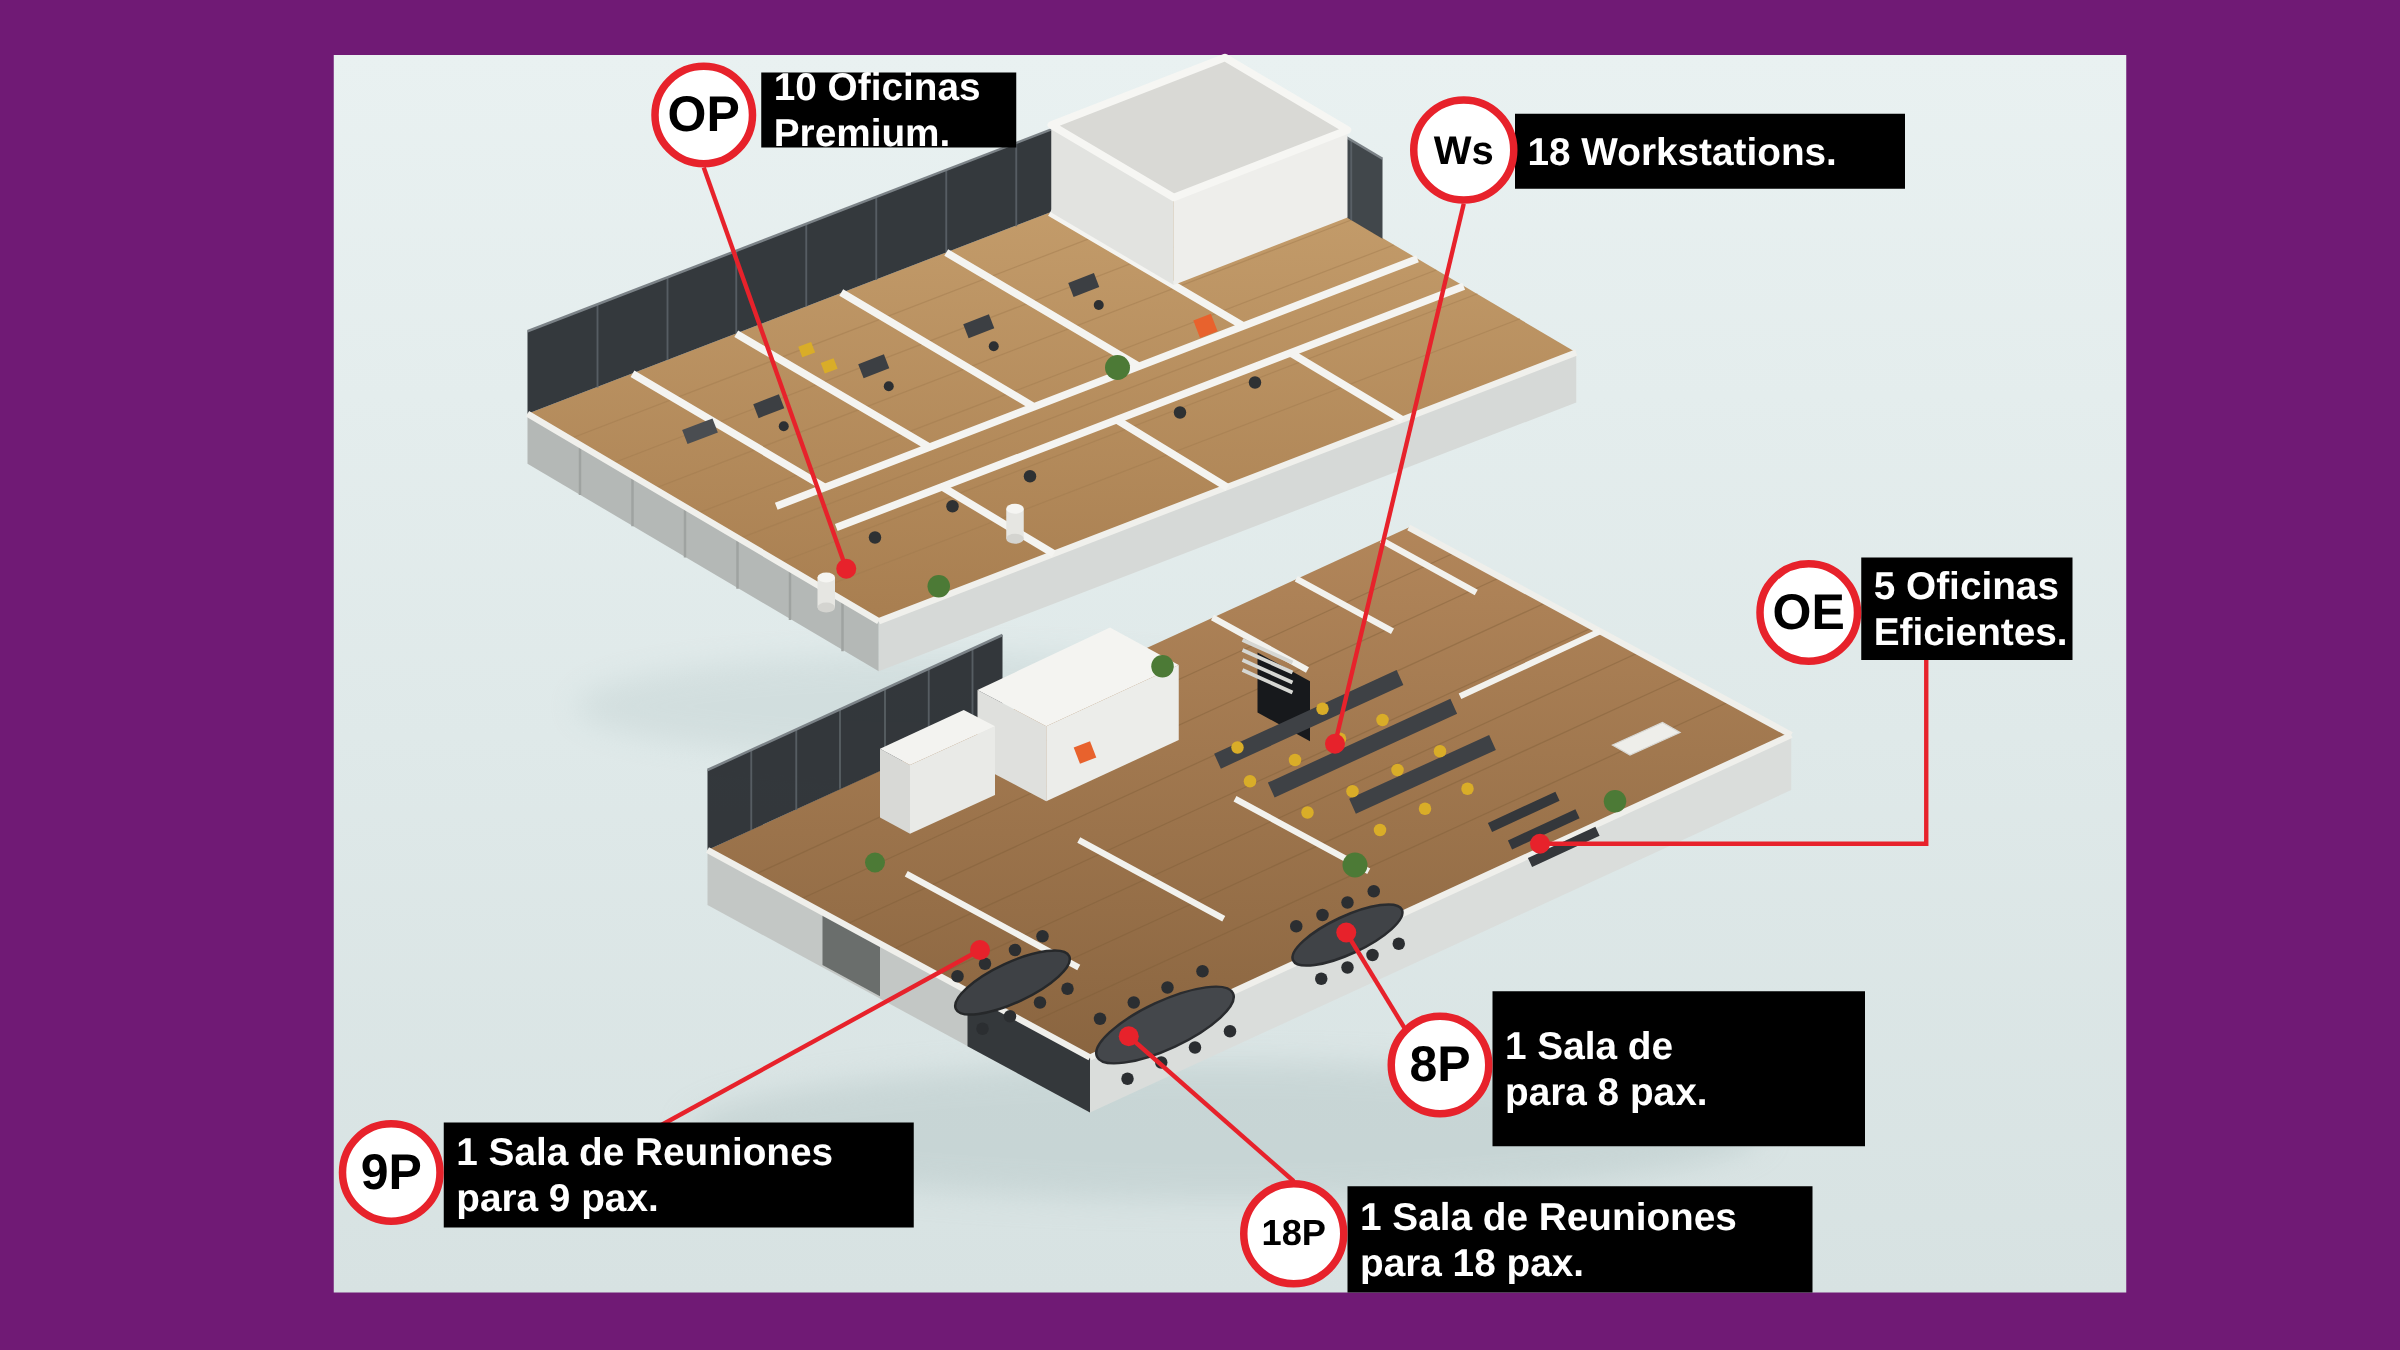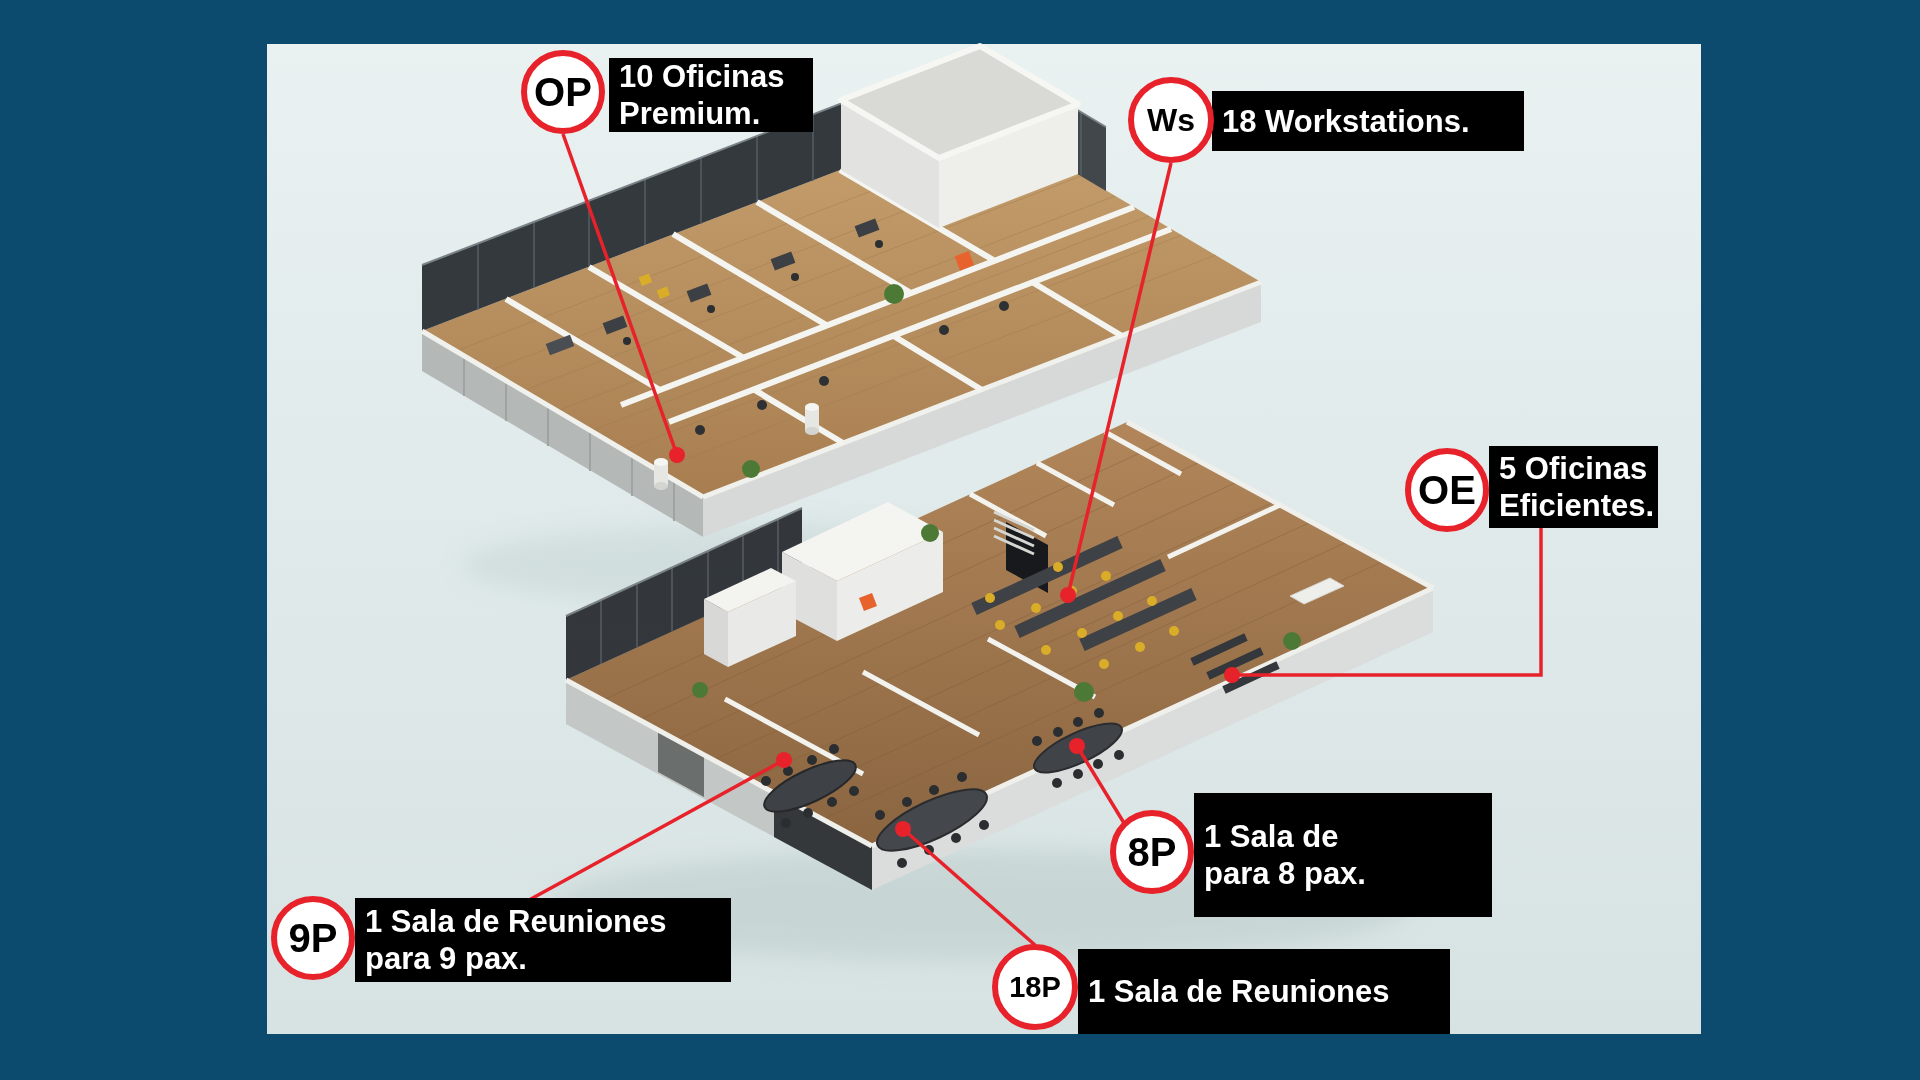--- a/index.html
+++ b/index.html
@@ -4,21 +4,21 @@
 <style>
   :root{
     --accent:#e7222b;
     --label_bg:#000000;
     --label_text:#ffffff;
     --badge_bg:#ffffff;
     --badge_text:#000000;
   }
   html,body{margin:0;padding:0;background:#ffffff;}
   body{font-family:"Liberation Sans",sans-serif;}
-  .stage{position:relative;width:1920px;height:1080px;overflow:hidden;background:#0c4a6e;}
+  .stage{position:relative;width:1920px;height:1080px;overflow:hidden;background:#701a75;}
   .panel{position:absolute;left:267px;top:44px;width:1434px;height:990px;
          background:linear-gradient(180deg,#e9f1f1 0%,#dfe9e9 55%,#d7e2e2 100%);}
   svg.scene{position:absolute;left:0;top:0;width:1920px;height:1080px;}
   .callout{position:absolute;left:0;top:0;width:0;height:0;}
   .badge{position:absolute;border-radius:50%;background:var(--badge_bg);
          border:6px solid var(--accent);color:var(--badge_text);
          display:flex;align-items:center;justify-content:center;
          font-weight:bold;box-sizing:border-box;z-index:3;}
   .badge.b84{width:84px;height:84px;font-size:40px;}
   .badge.b86{width:86px;height:86px;font-size:32px;}
@@ -218,21 +218,21 @@
       <circle cx="1068" cy="595" r="8"></circle>
       <circle cx="1232" cy="675" r="8"></circle>
       <circle cx="1077" cy="746" r="8"></circle>
       <circle cx="784" cy="760" r="8"></circle>
       <circle cx="903" cy="829" r="8"></circle>
     </g>
   </svg>
 
   <div class="callout">
     <div class="badge b84" style="left:521px;top:50px;">OP</div>
-    <div class="label" style="left:609px;top:58px;width:204px;height:74px;">
+    <div class="label" style="left:609px;top:58px;width:204px;height:60px;">
       <span>10 Oficinas</span>
       <span>Premium.</span>
     </div>
   </div>
 
   <div class="callout">
     <div class="badge b86" style="left:1128px;top:77px;">Ws</div>
     <div class="label" style="left:1212px;top:91px;width:312px;height:60px;">
       <span>18 Workstations.</span>
     </div>
@@ -259,16 +259,17 @@
     <div class="label" style="left:355px;top:898px;width:376px;height:84px;">
       <span>1 Sala de Reuniones</span>
       <span>para 9 pax.</span>
     </div>
   </div>
 
   <div class="callout">
     <div class="badge b86 small" style="left:992px;top:944px;">18P</div>
     <div class="label" style="left:1078px;top:949px;width:372px;height:85px;">
       <span>1 Sala de Reuniones</span>
+      <span>para 18 pax.</span>
     </div>
   </div>
 
 </div>
 
 </body></html>

